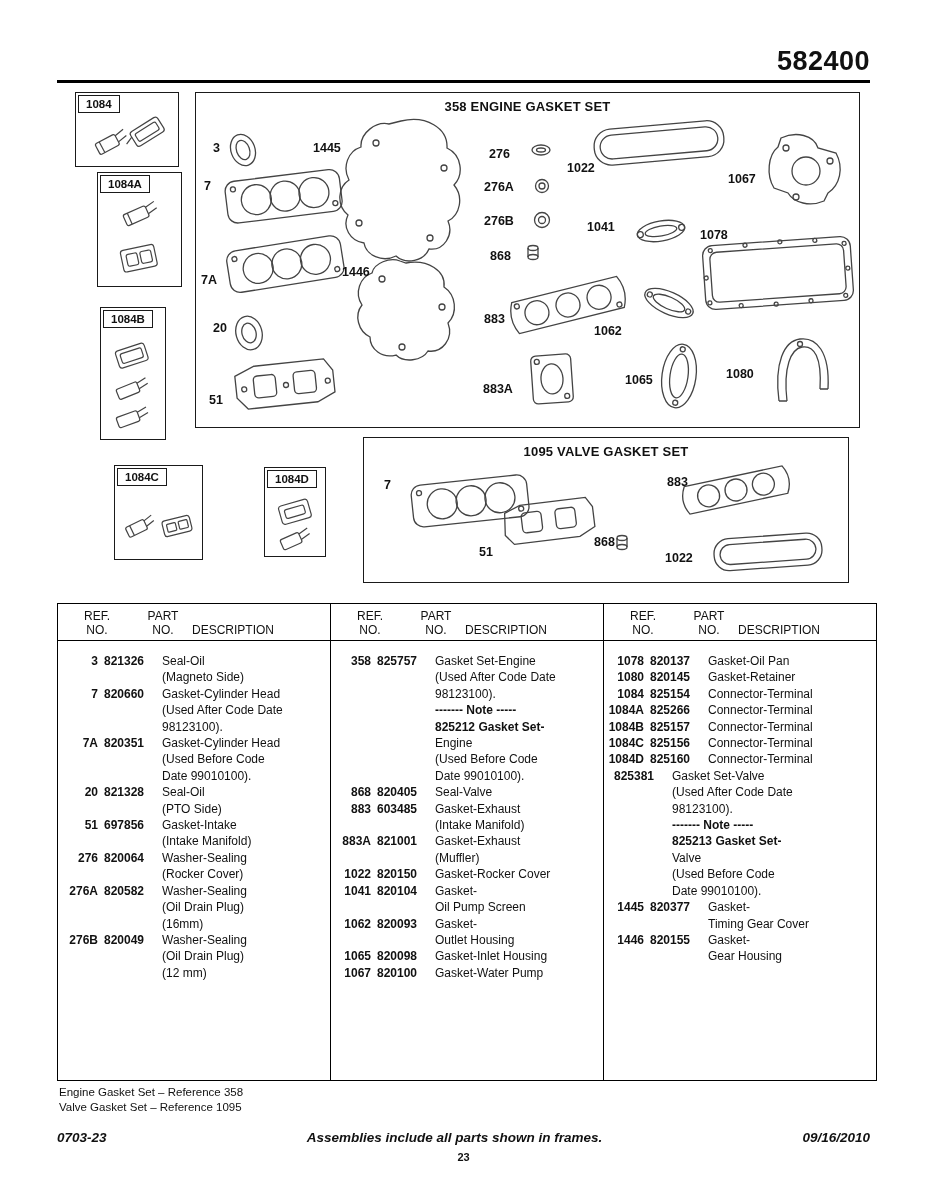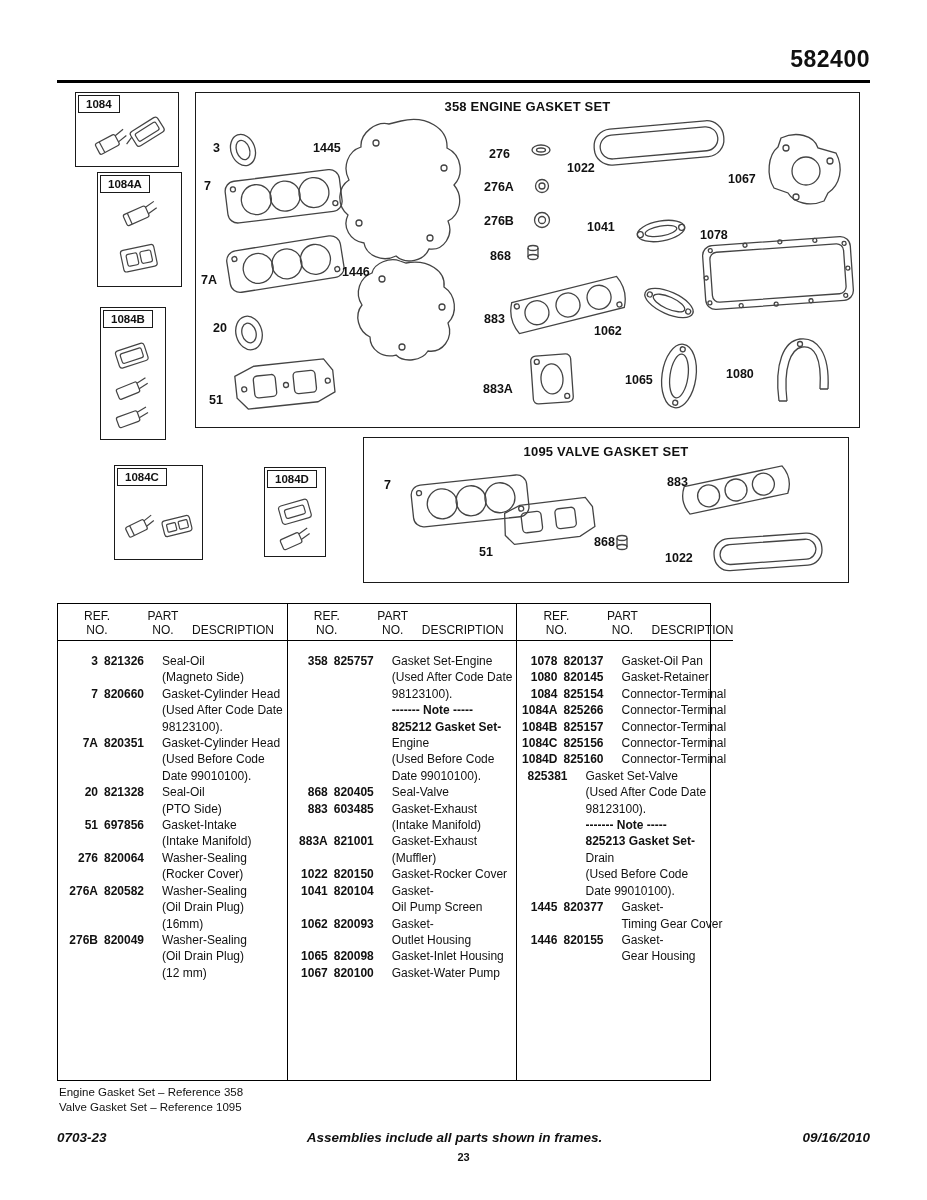--- a/index.html
+++ b/index.html
@@ -3,38 +3,38 @@
 <meta charset="utf-8">
 <style>
   * { margin:0; padding:0; box-sizing:border-box; }
   html,body { background:#ffffff; }
   .page {
     position:relative; width:927px; height:1200px; background:#fff;
     font-family:"Liberation Sans", sans-serif; color:#111; overflow:hidden;
   }
   .model-number {
     position:absolute; top:46px; right:57px;
-    font-size:23px; font-weight:bold; letter-spacing:.5px;
+    font-size:27px; font-weight:bold; letter-spacing:.5px;
   }
   .header-rule { position:absolute; left:57px; top:80px; width:813px; height:3px; background:#000; }
 
   .frame { position:absolute; border:1.5px solid #1a1a1a; background:#fff; }
   .frame-label {
     position:absolute; left:2px; top:2px; border:1.3px solid #1a1a1a; background:#fff;
     padding:2px 7px; font-size:11.5px; font-weight:bold; z-index:2;
   }
   .frame-title {
     position:absolute; top:6px; left:0; width:100%; text-align:center;
     font-size:13px; font-weight:bold; letter-spacing:.2px;
   }
   .art { position:absolute; left:0; top:0; }
   .callout { position:absolute; font-size:12.5px; font-weight:bold; white-space:nowrap; }
 
   .parts-table {
-    position:absolute; left:57px; top:603px; width:654px; height:478px;
+    position:absolute; left:57px; top:603px; width:820px; height:478px;
     border:1.5px solid #000; display:flex;
   }
   .pcol { flex:1 1 0; position:relative; }
   .pcol + .pcol { border-left:1px solid #000; }
   .pcol-header {
     display:flex; align-items:flex-end; height:37px; padding:3px 0 3px 18px;
     border-bottom:1px solid #000; font-size:12px;
   }
   .hcell { text-align:center; line-height:14px; }
   .hcell.ref { width:42px; }
@@ -590,21 +590,21 @@
             </div>
           </div>
           <div class="prow">
             <div class="part">825381</div>
             <div class="desc">
               <div class="line">Gasket Set-Valve</div>
               <div class="line">(Used After Code Date</div>
               <div class="line">98123100).</div>
               <div class="line b">------- Note -----</div>
               <div class="line b">825213 Gasket Set-</div>
-              <div class="line">Drain</div>
+              <div class="line">Valve</div>
               <div class="line">(Used Before Code</div>
               <div class="line">Date 99010100).</div>
             </div>
           </div>
           <div class="prow">
             <div class="ref">1445</div>
             <div class="part">820377</div>
             <div class="desc">
               <div class="line">Gasket-</div>
               <div class="line">Timing Gear Cover</div>

